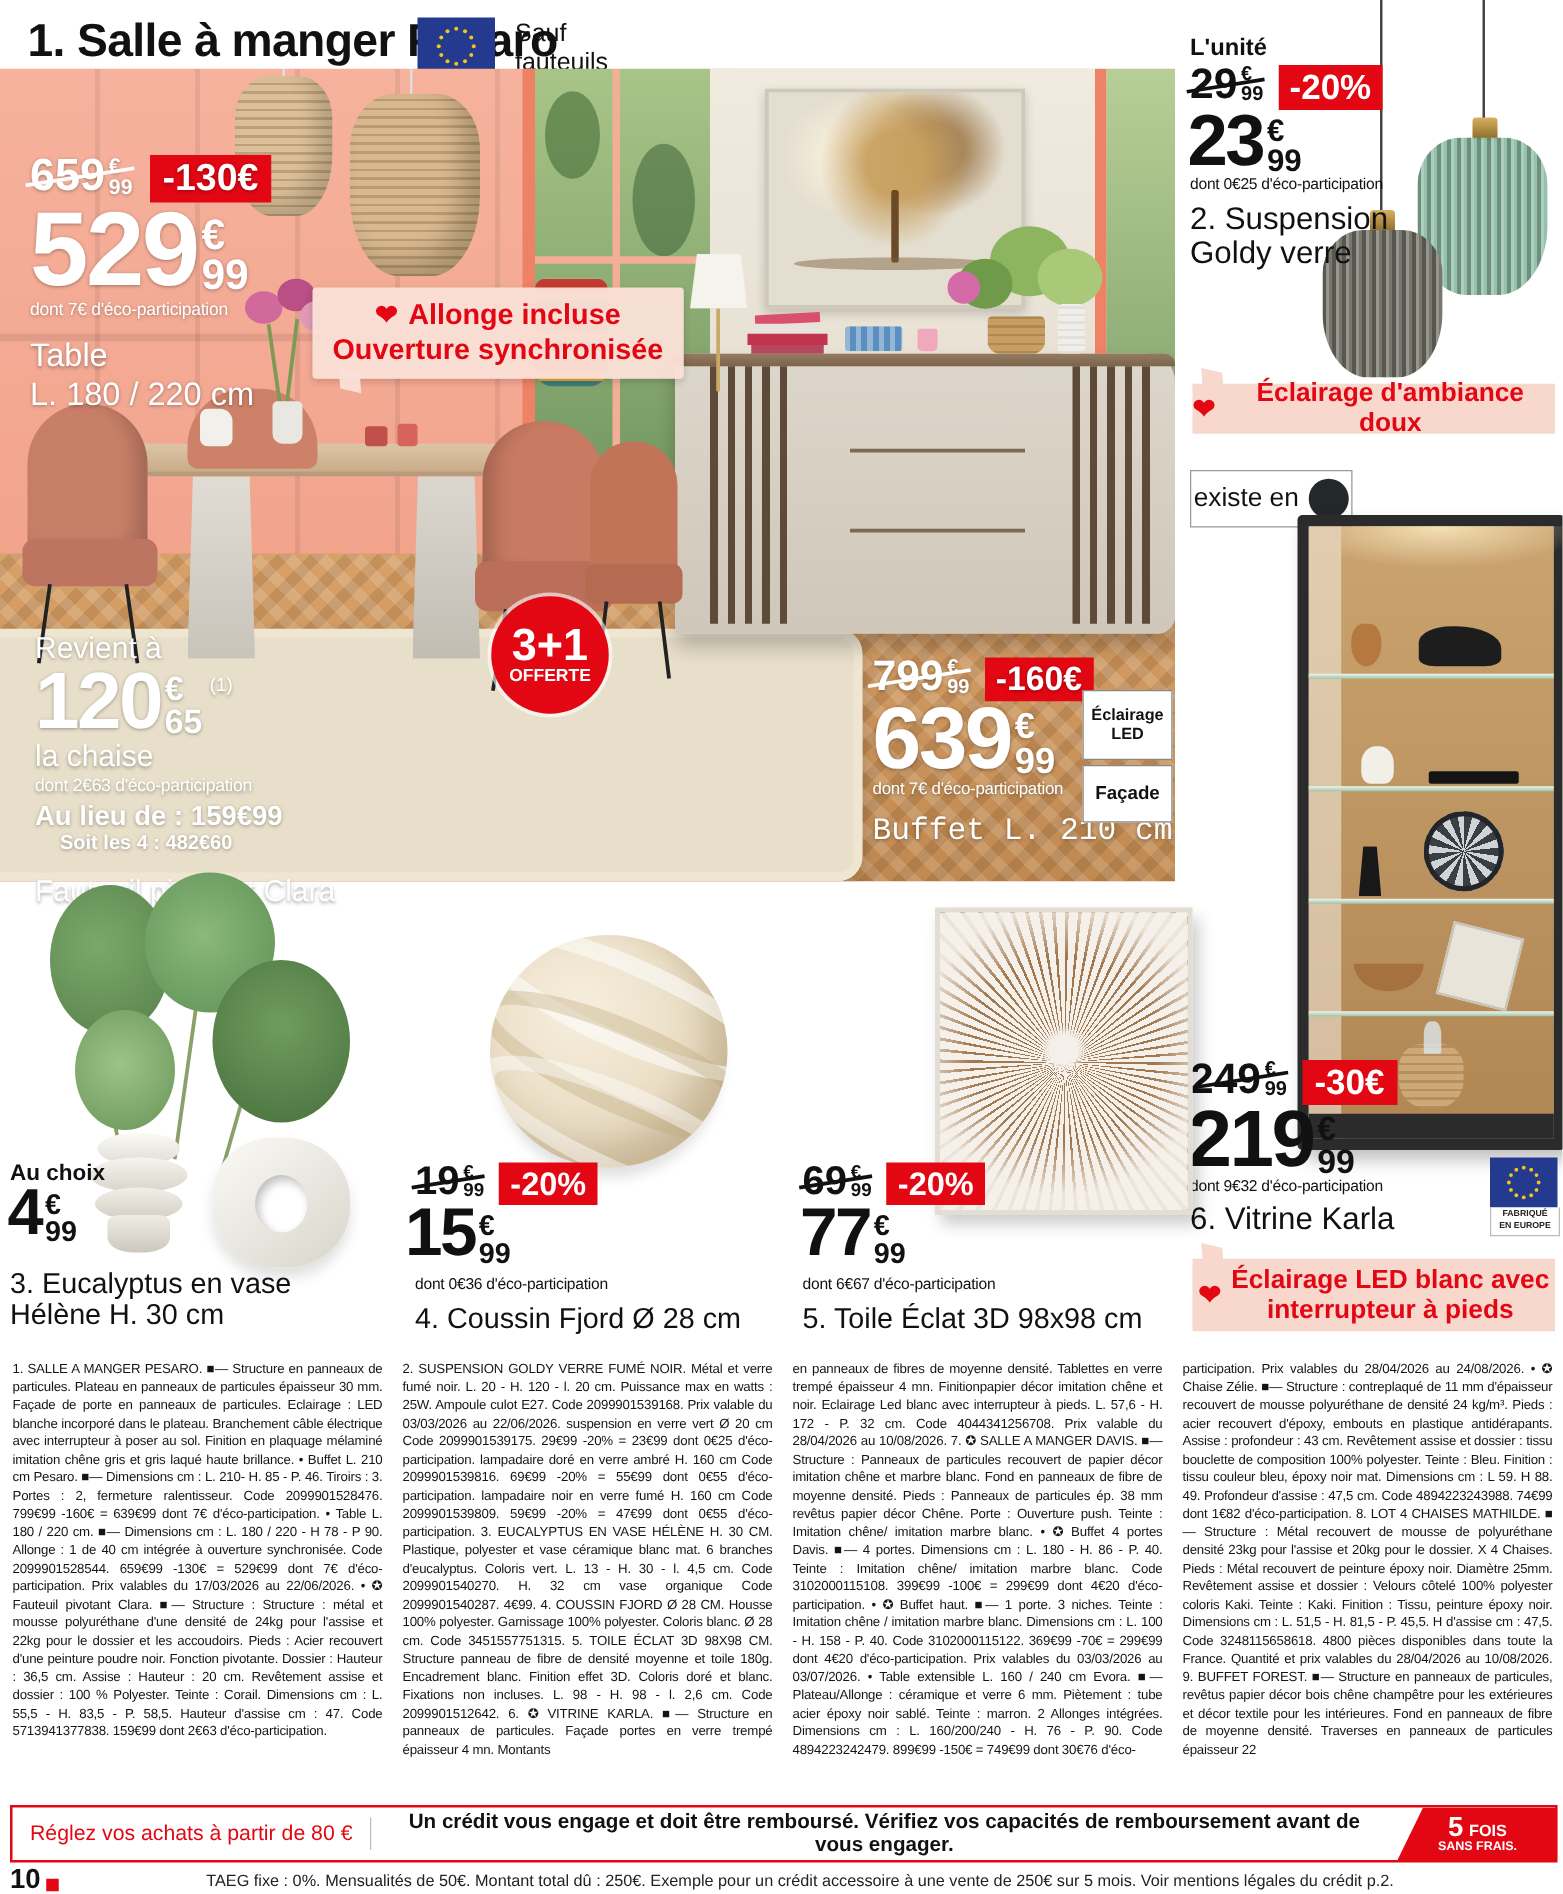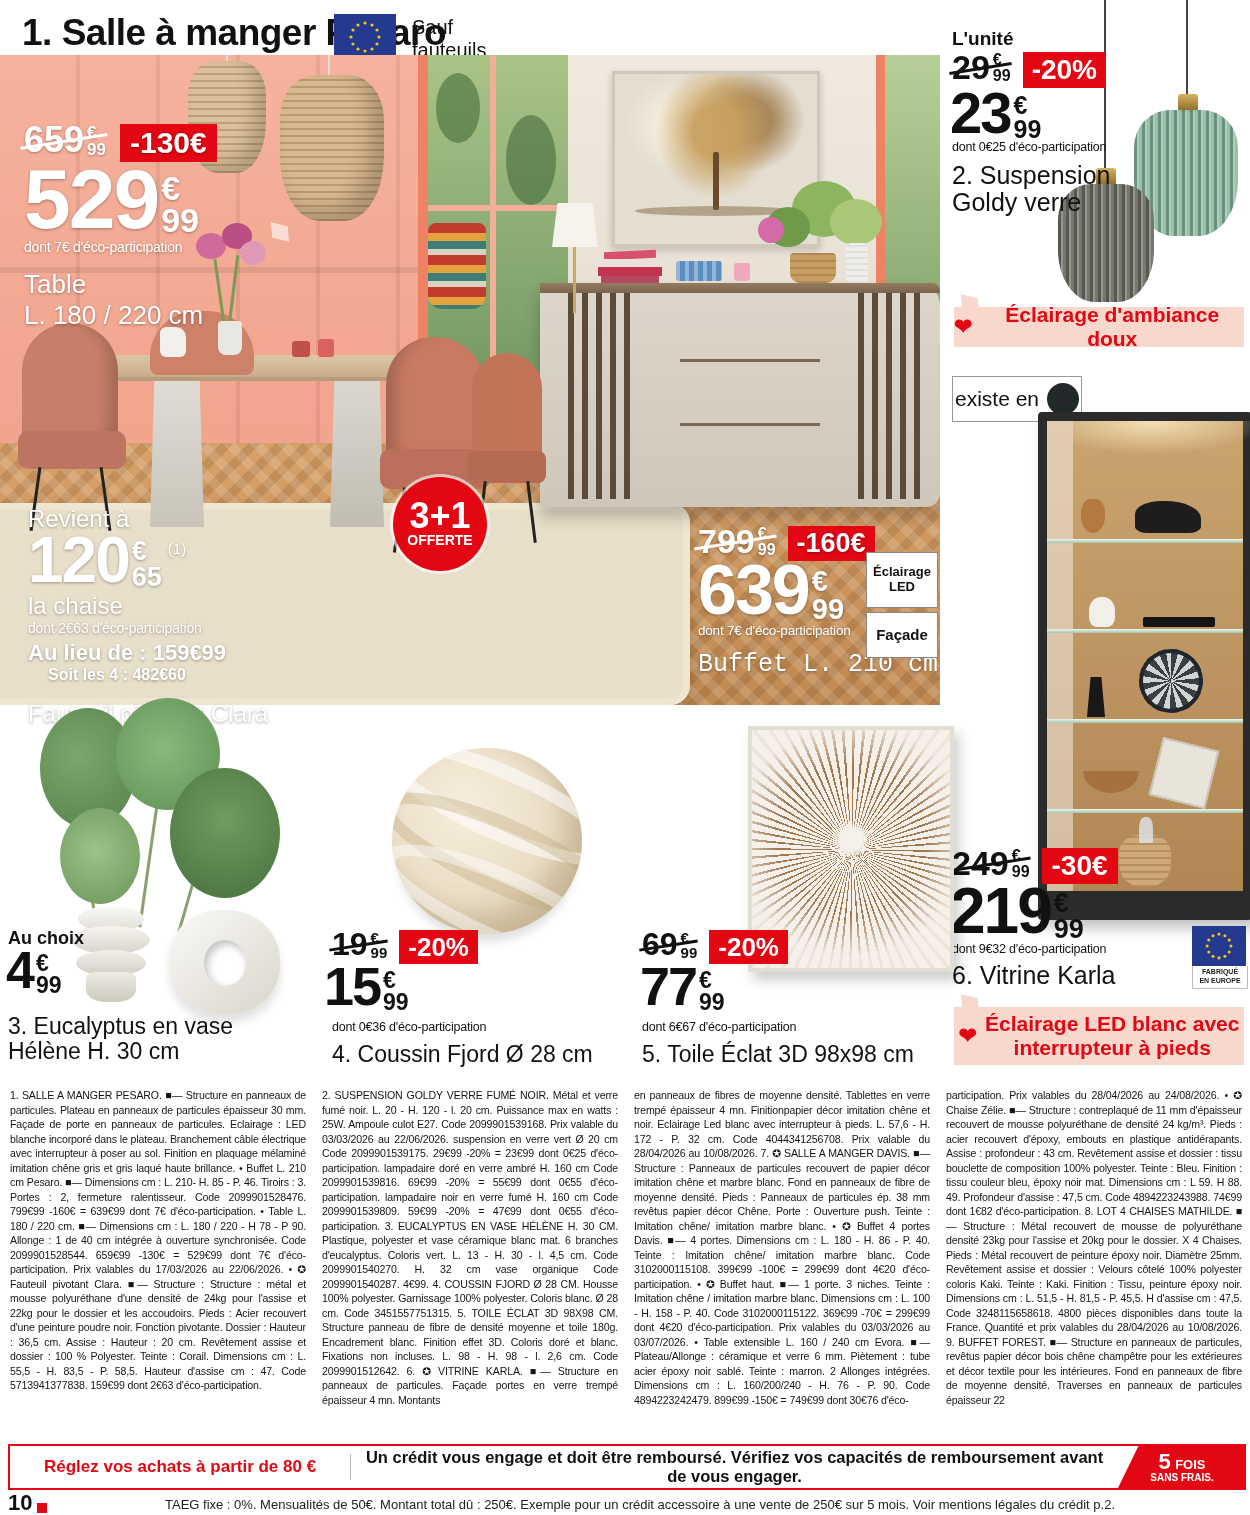--- a/index.html
+++ b/index.html
@@ -205,20 +205,25 @@
       <span>€</span>
       <span>99</span>
     </span>
   </div>
   <div class="eco" style="font-size:14px;margin-top:2px;">dont 7€ d'éco-participation</div>
   <div style="font-size:26px;margin-top:14px;">Table</div>
   <div style="font-size:26px;">L. 180 / 220 cm</div>
 </div>
 
 <div class="ab" style="left:250px;top:230px;">
+  <div style="background:rgba(250,224,214,.96);padding:8px 16px 10px;border-radius:3px;color:#e30613;font-weight:700;
+              font-size:23px;line-height:1.2;text-align:center;box-shadow:0 2px 6px rgba(0,0,0,.15);">
+    <div><span class="heart">❤</span><span>Allonge incluse</span></div>
+    <div>Ouverture synchronisée</div>
+  </div>
   <div class="tail" style="margin-left:22px;margin-top:-6px;background:rgba(250,224,214,.96);"></div>
 </div>
 
 <div class="ab white" style="left:28px;top:505px;">
   <div style="font-size:24px;">Revient à</div>
   <div class="price" style="font-size:64px;">
     <span class="pn">120</span>
     <span class="pcol" style="font-size:27px;line-height:.95;margin-top:6px;">
       <span>€</span>
       <span>65</span>
@@ -491,21 +496,21 @@
 
 <div class="ab" style="left:10px;top:1088px;width:1232px;display:grid;grid-template-columns:repeat(4,1fr);gap:16px;">
   <div class="desc">1. SALLE A MANGER PESARO. ■— Structure en panneaux de particules. Plateau en panneaux de particules épaisseur 30 mm. Façade de porte en panneaux de particules. Eclairage : LED blanche incorporé dans le plateau. Branchement câble électrique avec interrupteur à poser au sol. Finition en plaquage mélaminé imitation chêne gris et gris laqué haute brillance. • Buffet L. 210 cm Pesaro. ■— Dimensions cm : L. 210- H. 85 - P. 46. Tiroirs : 3. Portes : 2, fermeture ralentisseur. Code 2099901528476. 799€99 -160€ = 639€99 dont 7€ d'éco-participation. • Table L. 180 / 220 cm. ■— Dimensions cm : L. 180 / 220 - H 78 - P 90. Allonge : 1 de 40 cm intégrée à ouverture synchronisée. Code 2099901528544. 659€99 -130€ = 529€99 dont 7€ d'éco-participation. Prix valables du 17/03/2026 au 22/06/2026. • ✪ Fauteuil pivotant Clara. ■— Structure : Structure : métal et mousse polyuréthane d'une densité de 24kg pour l'assise et 22kg pour le dossier et les accoudoirs. Pieds : Acier recouvert d'une peinture poudre noir. Fonction pivotante. Dossier : Hauteur : 36,5 cm. Assise : Hauteur : 20 cm. Revêtement assise et dossier : 100 % Polyester. Teinte : Corail. Dimensions cm : L. 55,5 - H. 83,5 - P. 58,5. Hauteur d'assise cm : 47. Code 5713941377838. 159€99 dont 2€63 d'éco-participation.</div>
   <div class="desc">2. SUSPENSION GOLDY VERRE FUMÉ NOIR. Métal et verre fumé noir. L. 20 - H. 120 - l. 20 cm. Puissance max en watts : 25W. Ampoule culot E27. Code 2099901539168. Prix valable du 03/03/2026 au 22/06/2026. suspension en verre vert Ø 20 cm Code 2099901539175. 29€99 -20% = 23€99 dont 0€25 d'éco-participation. lampadaire doré en verre ambré H. 160 cm Code 2099901539816. 69€99 -20% = 55€99 dont 0€55 d'éco-participation. lampadaire noir en verre fumé H. 160 cm Code 2099901539809. 59€99 -20% = 47€99 dont 0€55 d'éco-participation. 3. EUCALYPTUS EN VASE HÉLÈNE H. 30 CM. Plastique, polyester et vase céramique blanc mat. 6 branches d'eucalyptus. Coloris vert. L. 13 - H. 30 - l. 4,5 cm. Code 2099901540270. H. 32 cm vase organique Code 2099901540287. 4€99. 4. COUSSIN FJORD Ø 28 CM. Housse 100% polyester. Garnissage 100% polyester. Coloris blanc. Ø 28 cm. Code 3451557751315. 5. TOILE ÉCLAT 3D 98X98 CM. Structure panneau de fibre de densité moyenne et toile 180g. Encadrement blanc. Finition effet 3D. Coloris doré et blanc. Fixations non incluses. L. 98 - H. 98 - l. 2,6 cm. Code 2099901512642. 6. ✪ VITRINE KARLA. ■— Structure en panneaux de particules. Façade portes en verre trempé épaisseur 4 mn. Montants</div>
   <div class="desc">en panneaux de fibres de moyenne densité. Tablettes en verre trempé épaisseur 4 mn. Finitionpapier décor imitation chêne et noir. Eclairage Led blanc avec interrupteur à pieds. L. 57,6 - H. 172 - P. 32 cm. Code 4044341256708. Prix valable du 28/04/2026 au 10/08/2026. 7. ✪ SALLE A MANGER DAVIS. ■— Structure : Panneaux de particules recouvert de papier décor imitation chêne et marbre blanc. Fond en panneaux de fibre de moyenne densité. Pieds : Panneaux de particules ép. 38 mm revêtus papier décor Chêne. Porte : Ouverture push. Teinte : Imitation chêne/ imitation marbre blanc. • ✪ Buffet 4 portes Davis. ■— 4 portes. Dimensions cm : L. 180 - H. 86 - P. 40. Teinte : Imitation chêne/ imitation marbre blanc. Code 3102000115108. 399€99 -100€ = 299€99 dont 4€20 d'éco-participation. • ✪ Buffet haut. ■— 1 porte. 3 niches. Teinte : Imitation chêne / imitation marbre blanc. Dimensions cm : L. 100 - H. 158 - P. 40. Code 3102000115122. 369€99 -70€ = 299€99 dont 4€20 d'éco-participation. Prix valables du 03/03/2026 au 03/07/2026. • Table extensible L. 160 / 240 cm Evora. ■— Plateau/Allonge : céramique et verre 6 mm. Piètement : tube acier époxy noir sablé. Teinte : marron. 2 Allonges intégrées. Dimensions cm : L. 160/200/240 - H. 76 - P. 90. Code 4894223242479. 899€99 -150€ = 749€99 dont 30€76 d'éco-</div>
   <div class="desc">participation. Prix valables du 28/04/2026 au 24/08/2026. • ✪ Chaise Zélie. ■— Structure : contreplaqué de 11 mm d'épaisseur recouvert de mousse polyuréthane de densité 24 kg/m³. Pieds : acier recouvert d'époxy, embouts en plastique antidérapants. Assise : profondeur : 43 cm. Revêtement assise et dossier : tissu bouclette de composition 100% polyester. Teinte : Bleu. Finition : tissu couleur bleu, époxy noir mat. Dimensions cm : L 59. H 88. 49. Profondeur d'assise : 47,5 cm. Code 4894223243988. 74€99 dont 1€82 d'éco-participation. 8. LOT 4 CHAISES MATHILDE. ■— Structure : Métal recouvert de mousse de polyuréthane densité 23kg pour l'assise et 20kg pour le dossier. X 4 Chaises. Pieds : Métal recouvert de peinture époxy noir. Diamètre 25mm. Revêtement assise et dossier : Velours côtelé 100% polyester coloris Kaki. Teinte : Kaki. Finition : Tissu, peinture époxy noir. Dimensions cm : L. 51,5 - H. 81,5 - P. 45,5. H d'assise cm : 47,5. Code 3248115658618. 4800 pièces disponibles dans toute la France. Quantité et prix valables du 28/04/2026 au 10/08/2026. 9. BUFFET FOREST. ■— Structure en panneaux de particules, revêtus papier décor bois chêne champêtre pour les extérieures et décor textile pour les intérieures. Fond en panneaux de fibre de moyenne densité. Traverses en panneaux de particules épaisseur 22</div>
 </div>
 
 <div class="ab" style="left:8px;top:1444px;width:1234px;height:42px;border:2px solid #e30613;background:#fff;
      display:flex;align-items:center;">
-  <div style="color:#e30613;font-weight:700;font-size:17px;padding:0 34px;white-space:nowrap;">Réglez vos achats à partir de 80 €</div>
+  <div style="color:#e30613;font-weight:400;font-size:17px;padding:0 14px;white-space:nowrap;">Réglez vos achats à partir de 80 €</div>
   <div style="width:1px;height:26px;background:#bbb;"></div>
   <div style="font-weight:700;font-size:16.5px;padding:0 14px;flex:1;text-align:center;">Un crédit vous engage et doit être remboursé. Vérifiez vos capacités de remboursement avant de vous engager.</div>
   <div style="width:128px;height:42px;background:#e30613;color:#fff;margin:-2px -2px -2px 0;
        clip-path:polygon(16% 0,100% 0,100% 100%,0 100%);display:flex;flex-direction:column;align-items:center;justify-content:center;line-height:1;">
     <div style="font-weight:700;"><span style="font-size:22px;">5</span>
       <span style="font-size:13px;">FOIS</span></div>
     <div style="font-size:10px;font-weight:700;">SANS FRAIS.</div>
   </div>
 </div>
 

